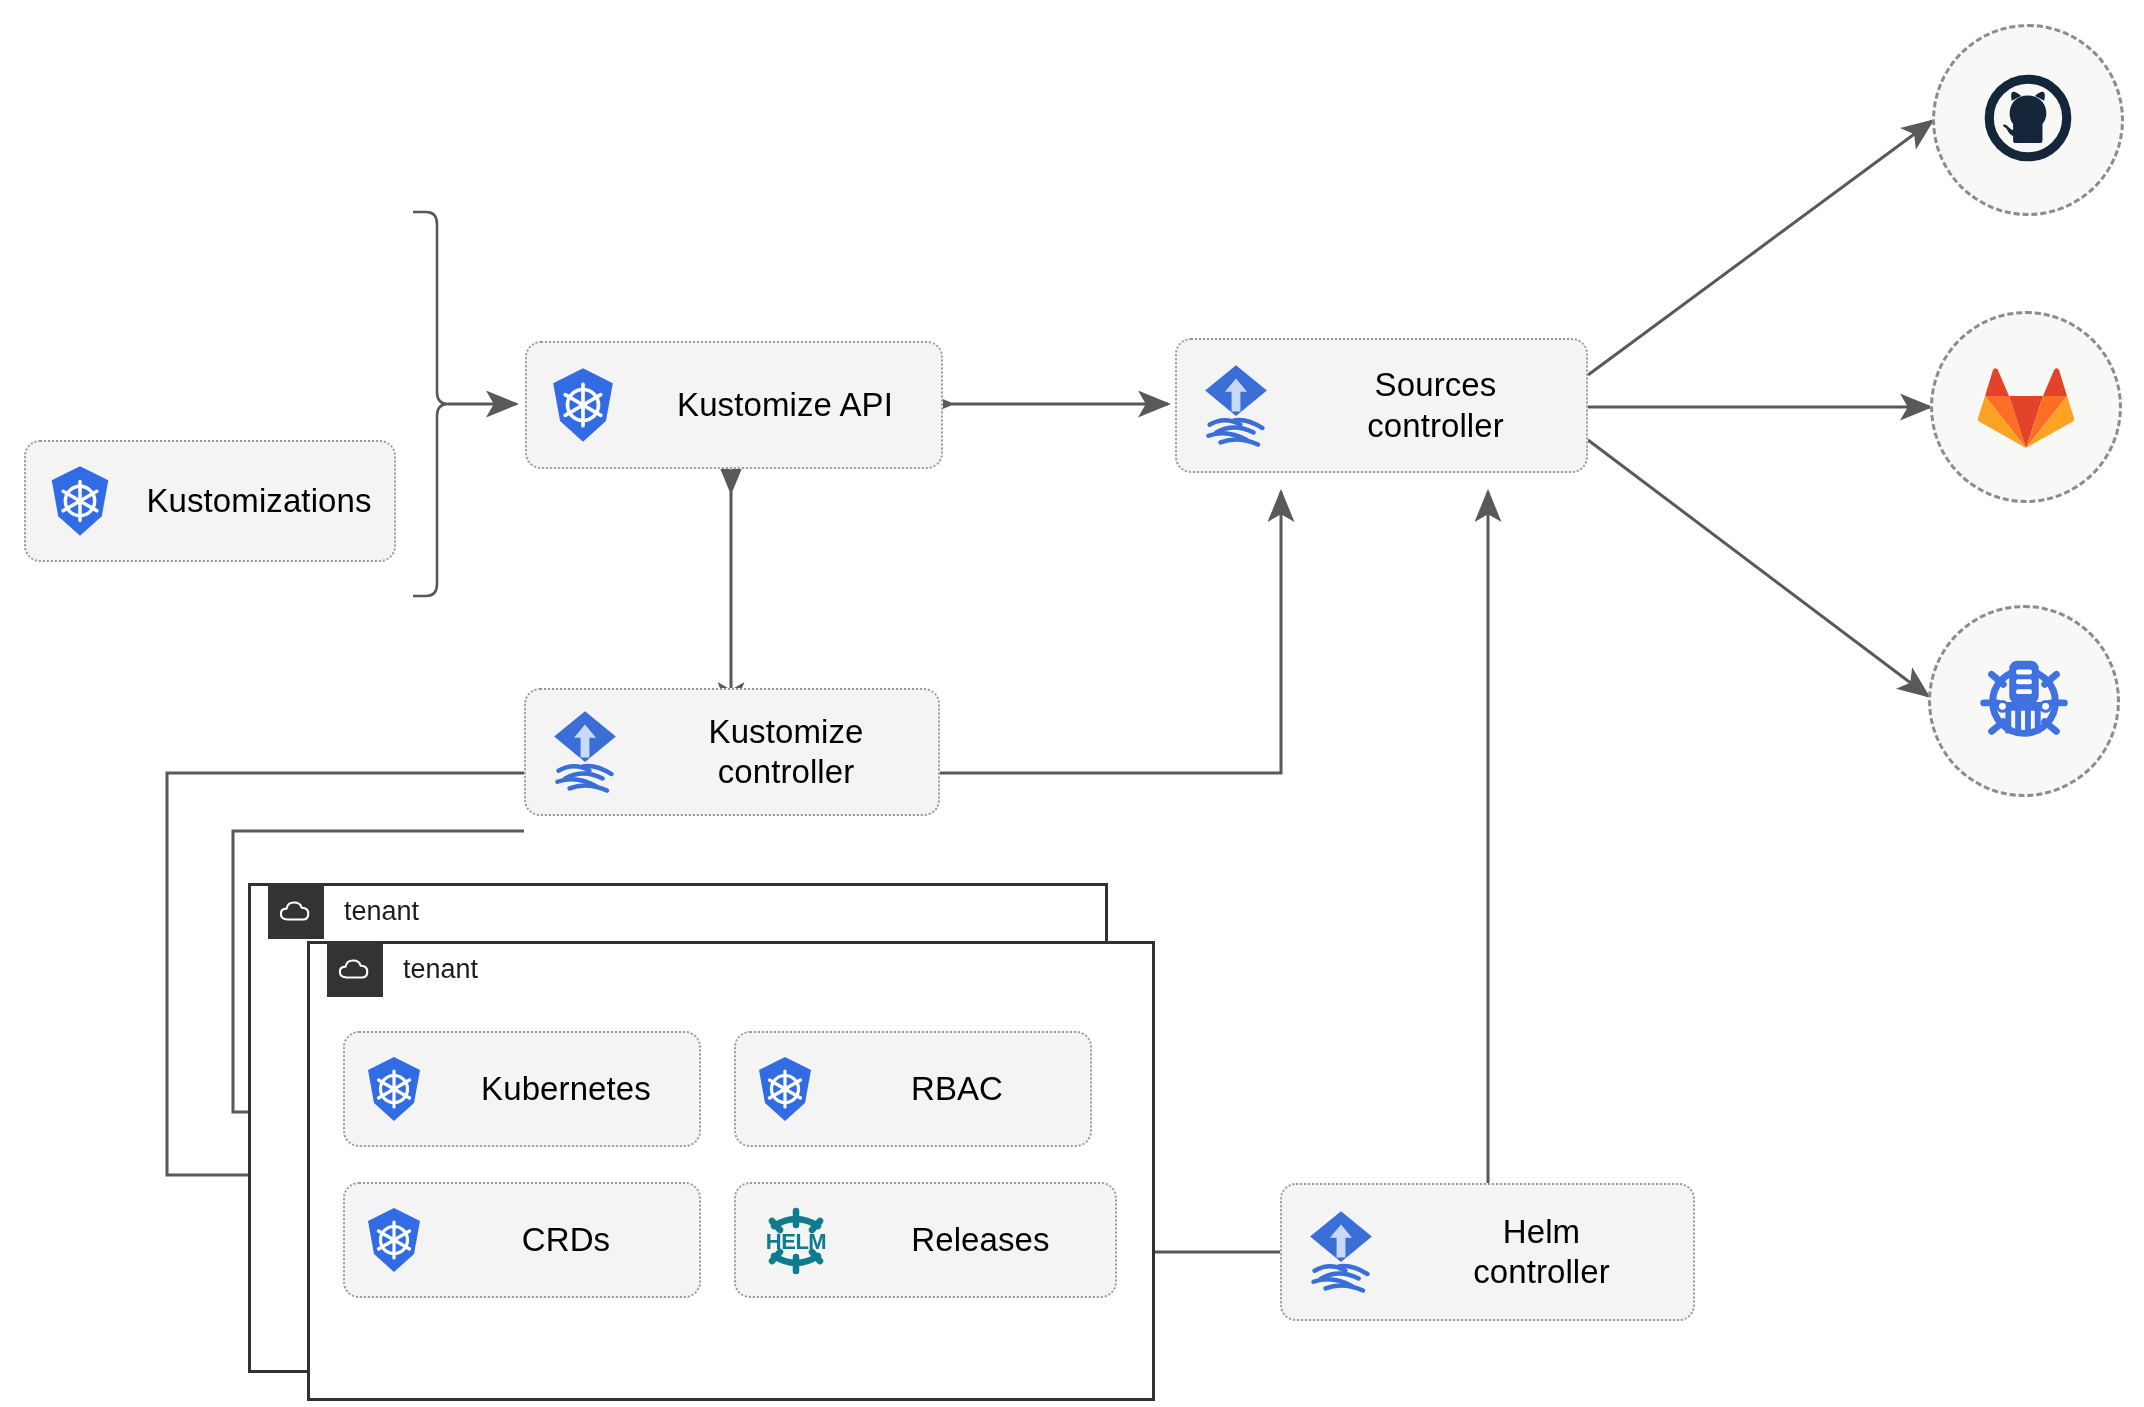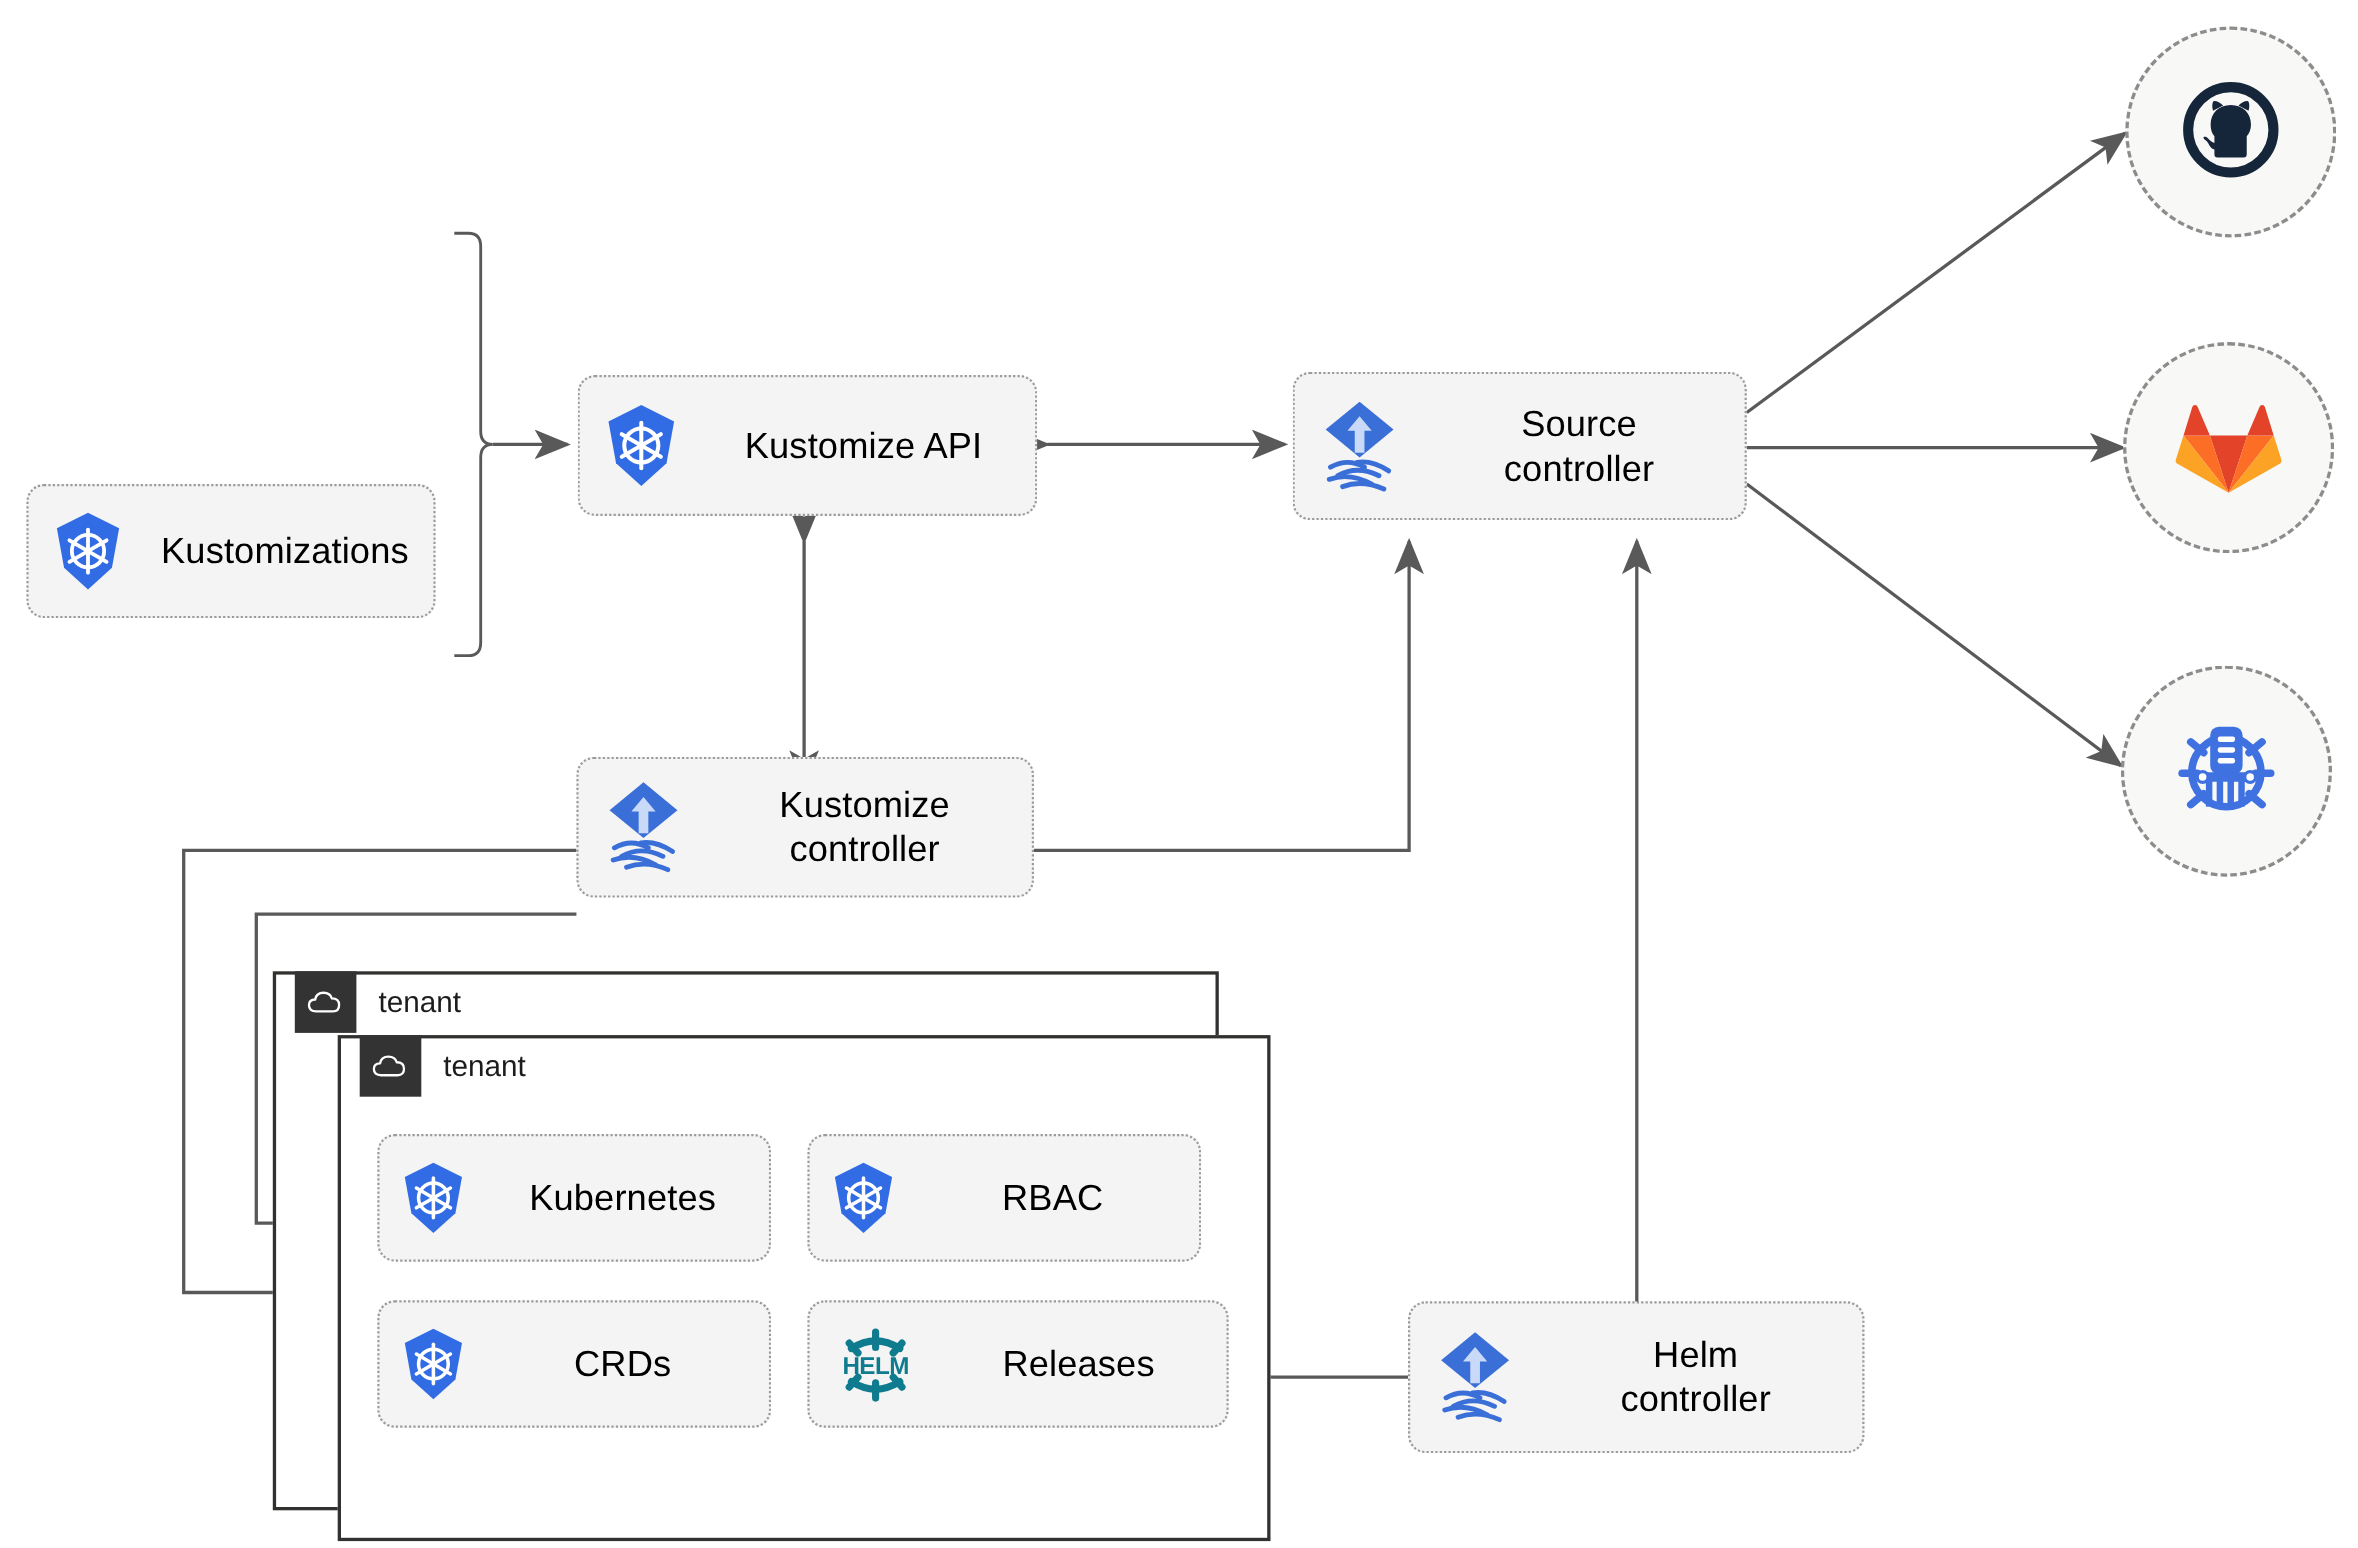--- a/index.html
+++ b/index.html
@@ -189,21 +189,21 @@
         <path d="M36 14 L46 26 L40 26 L40 44 L32 44 L32 26 L26 26 Z" fill="#c9d9f8"></path>
         <g stroke="#3a6fd8" stroke-width="4" stroke-linecap="round" fill="none">
           <path d="M12 56 Q26 48 40 56"></path>
           <path d="M18 63 Q34 54 52 63"></path>
           <path d="M11 66 Q28 60 46 70"></path>
           <path d="M22 72 Q38 66 56 74"></path>
           <path d="M34 52 Q46 50 60 59"></path>
         </g>
       </svg>
     </span>
-    <span class="lbl">Source
+    <span class="lbl">Sources
 controller</span>
   </div>
 
   <div class="card two-line" style="left:524px; top:688px; width:416px; height:128px;">
     <span class="ic" style="width:118px;">
       <svg width="82" height="86" viewBox="0 0 72 78" aria-hidden="true">
         <path d="M36 2 L64 25 L36 48 L8 25 Z" fill="#3a6fd8"></path>
         <path d="M36 14 L46 26 L40 26 L40 44 L32 44 L32 26 L26 26 Z" fill="#c9d9f8"></path>
         <g stroke="#3a6fd8" stroke-width="4" stroke-linecap="round" fill="none">
           <path d="M12 56 Q26 48 40 56"></path>

